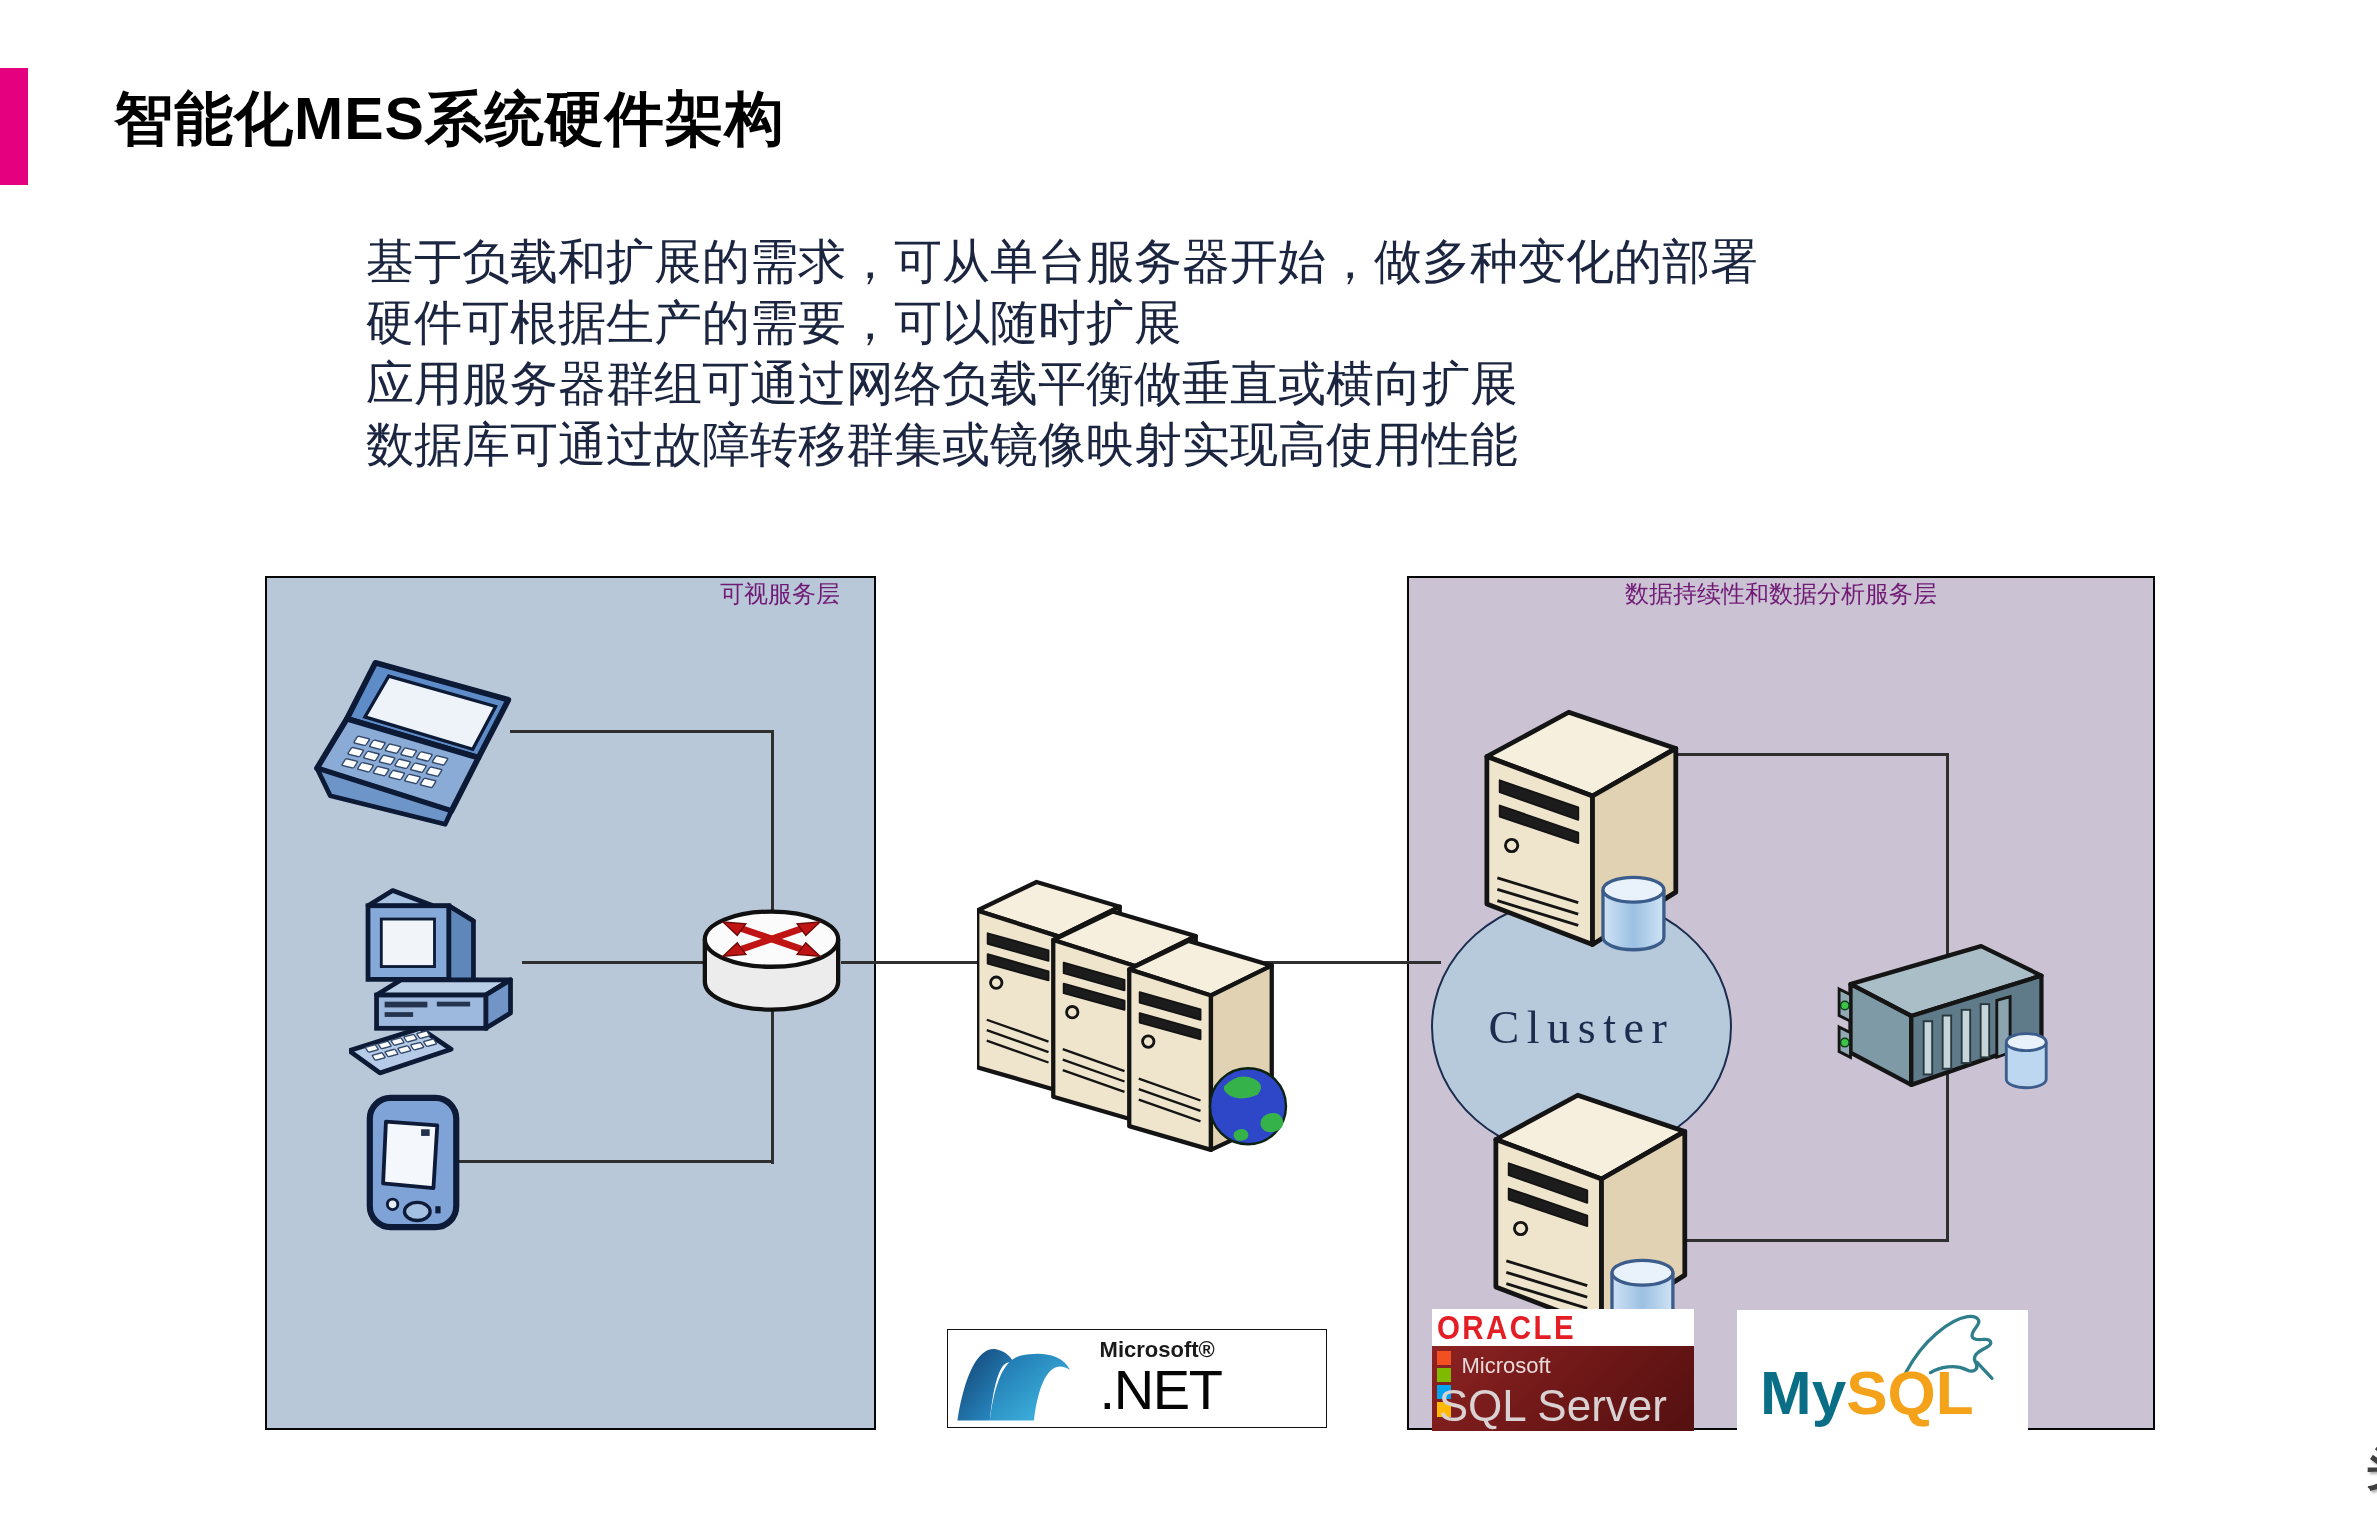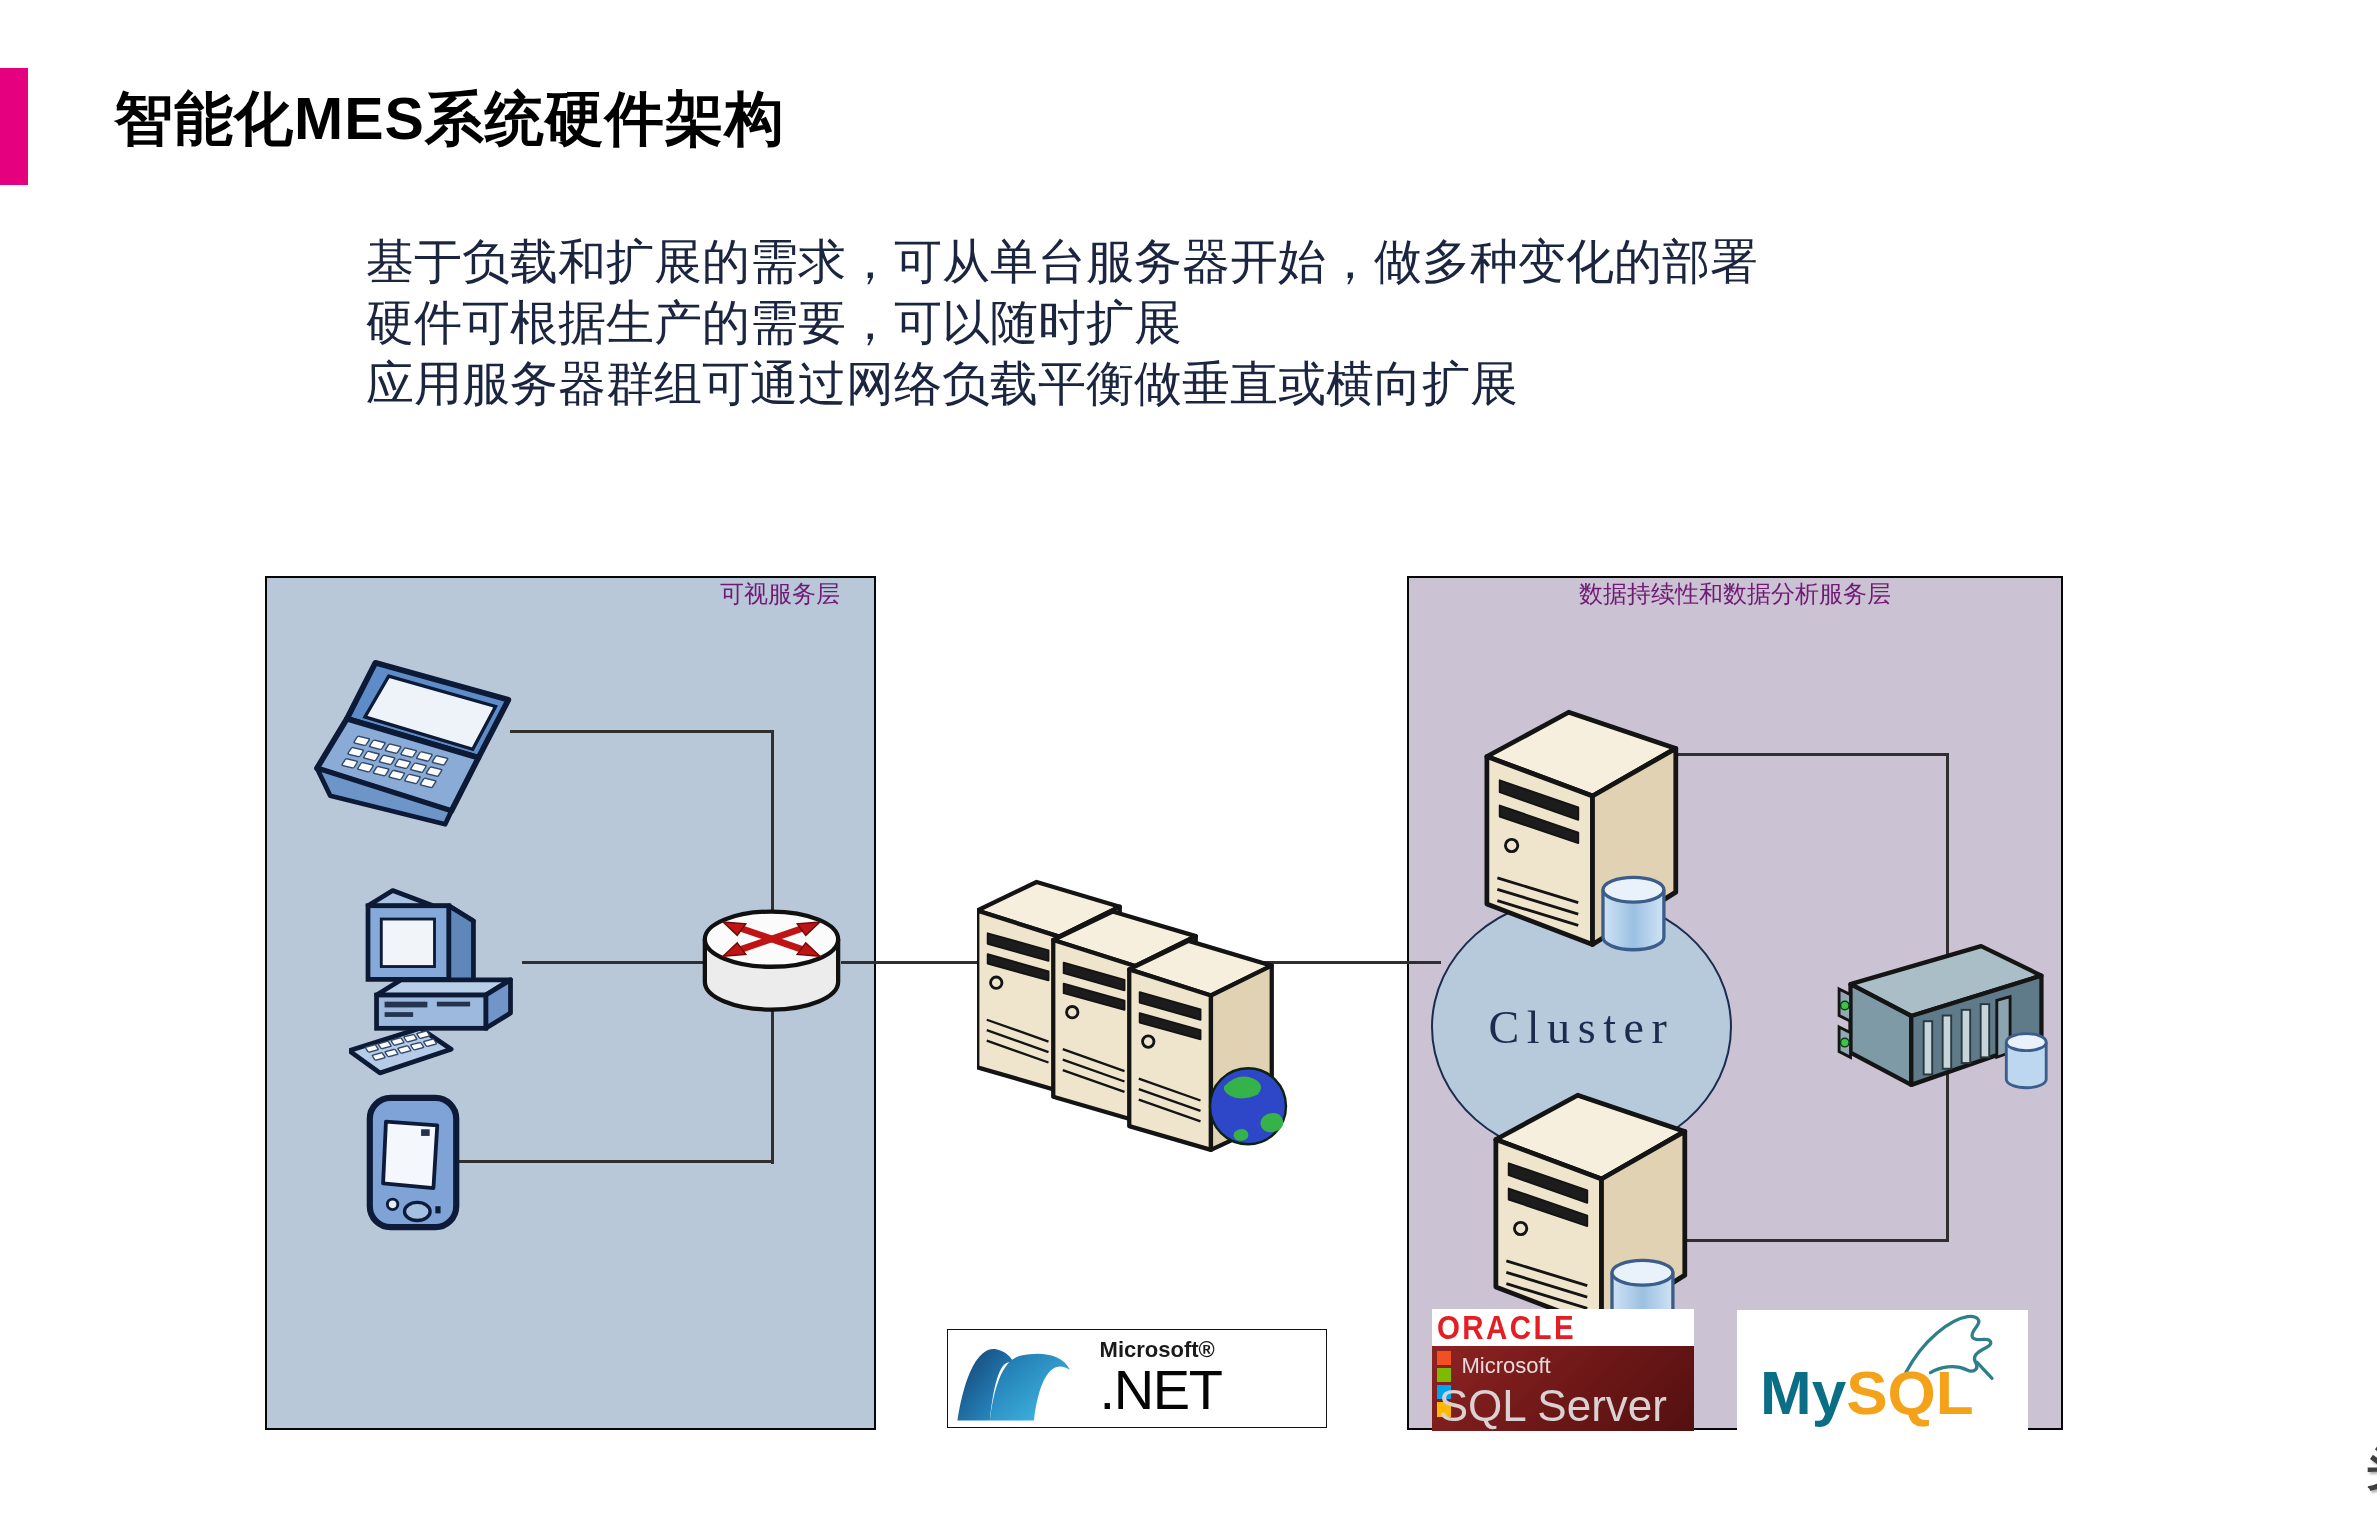--- a/index.html
+++ b/index.html
@@ -10,21 +10,21 @@
   .accent-bar{position:absolute;left:0;top:68px;width:27.6px;height:117px;background:#e4007f;}
   .slide-title{position:absolute;left:114px;top:80px;font-size:59px;font-weight:900;color:#000;
                letter-spacing:1px;white-space:nowrap;}
   .bullets{position:absolute;left:366px;top:231px;font-size:48px;line-height:61px;color:#1b2540;
            white-space:nowrap;}
 
   
   .panel{position:absolute;top:576px;height:854px;border:2.4px solid #060606;box-sizing:border-box;z-index:1;}
   #panel-visual{left:265px;width:611px;background:#b9c8d8;}
   #panel-business{left:918px;width:440px;background:#c3d39b;}
-  #panel-data{left:1407px;width:656px;background:#cbc3d4;}
+  #panel-data{left:1407px;width:748px;background:#cbc3d4;}
   .panel-header{font-family:"Liberation Serif",serif;font-size:24px;color:#701a75;}
   #panel-visual .panel-header{text-align:right;padding-right:34px;}
   #panel-business .panel-header{text-align:center;}
   #panel-data .panel-header{text-align:center;}
 
   
   .wire{position:absolute;background:#2f2f2f;z-index:2;}
 
   
   .icon{position:absolute;z-index:4;}
@@ -66,20 +66,21 @@
 
 <div id="slide">
 
   <div class="accent-bar"></div>
   <div class="slide-title">智能化MES系统硬件架构</div>
 
   <div class="bullets">
     <div>基于负载和扩展的需求，可从单台服务器开始，做多种变化的部署</div>
     <div>硬件可根据生产的需要，可以随时扩展</div>
     <div>应用服务器群组可通过网络负载平衡做垂直或横向扩展</div>
+    <div>数据库可通过故障转移群集或镜像映射实现高使用性能</div>
   </div>
 
   <div class="panel" id="panel-visual">
     <div class="panel-header">可视服务层</div>
   </div>
   <div class="panel" id="panel-data">
     <div class="panel-header">数据持续性和数据分析服务层</div>
   </div>
 
   <div class="wire" style="left:841px;top:961px;width:600px;height:2.9px"></div>

